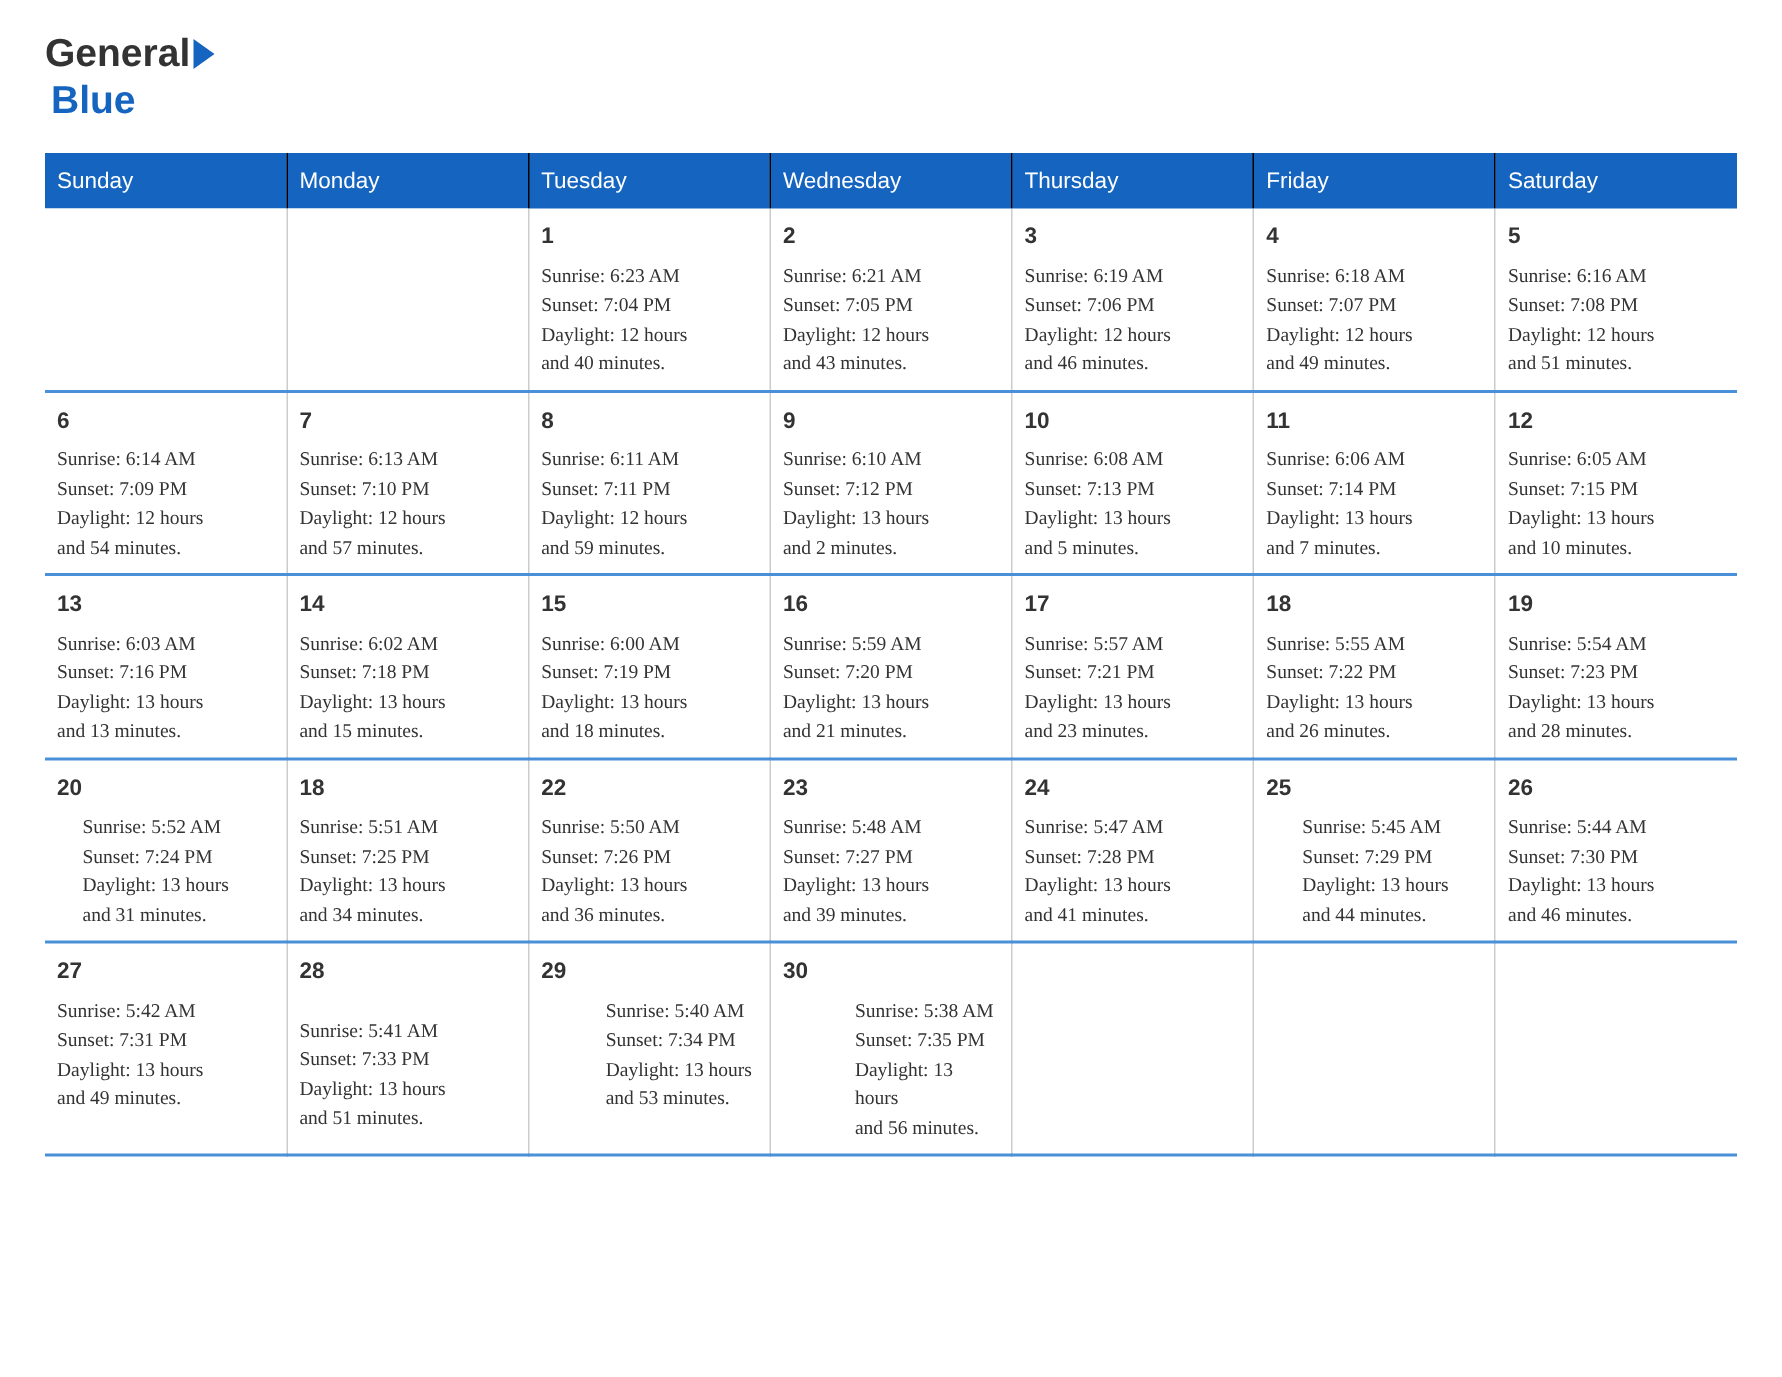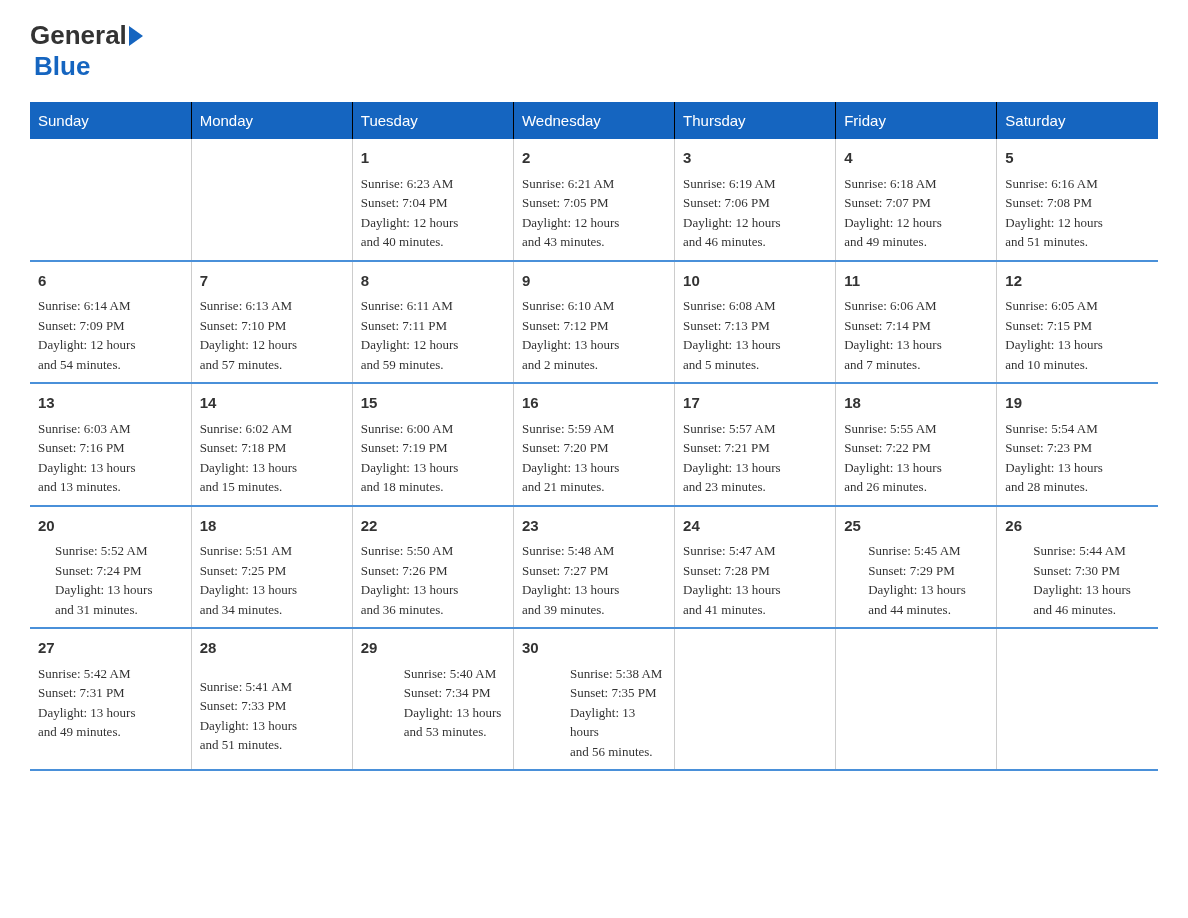--- a/index.html
+++ b/index.html
@@ -307,21 +307,21 @@
         </td>
         <td>
           <span class="day-number">25</span>
           <div class="day-info" style="white-space: pre-line; margin-left: 24px;">Sunrise: 5:45 AM
 Sunset: 7:29 PM
 Daylight: 13 hours
 and 44 minutes.</div>
         </td>
         <td>
           <span class="day-number">26</span>
-          <div class="day-info" style="white-space: pre-line; margin-left: 28px;">Sunrise: 5:44 AM
+          <div class="day-info" style="white-space: pre-line;">Sunrise: 5:44 AM
 Sunset: 7:30 PM
 Daylight: 13 hours
 and 46 minutes.</div>
         </td>
       </tr>
       <tr>
         <td>
           <span class="day-number">27</span>
           <div class="day-info" style="white-space: pre-line;">Sunrise: 5:42 AM
 Sunset: 7:31 PM

